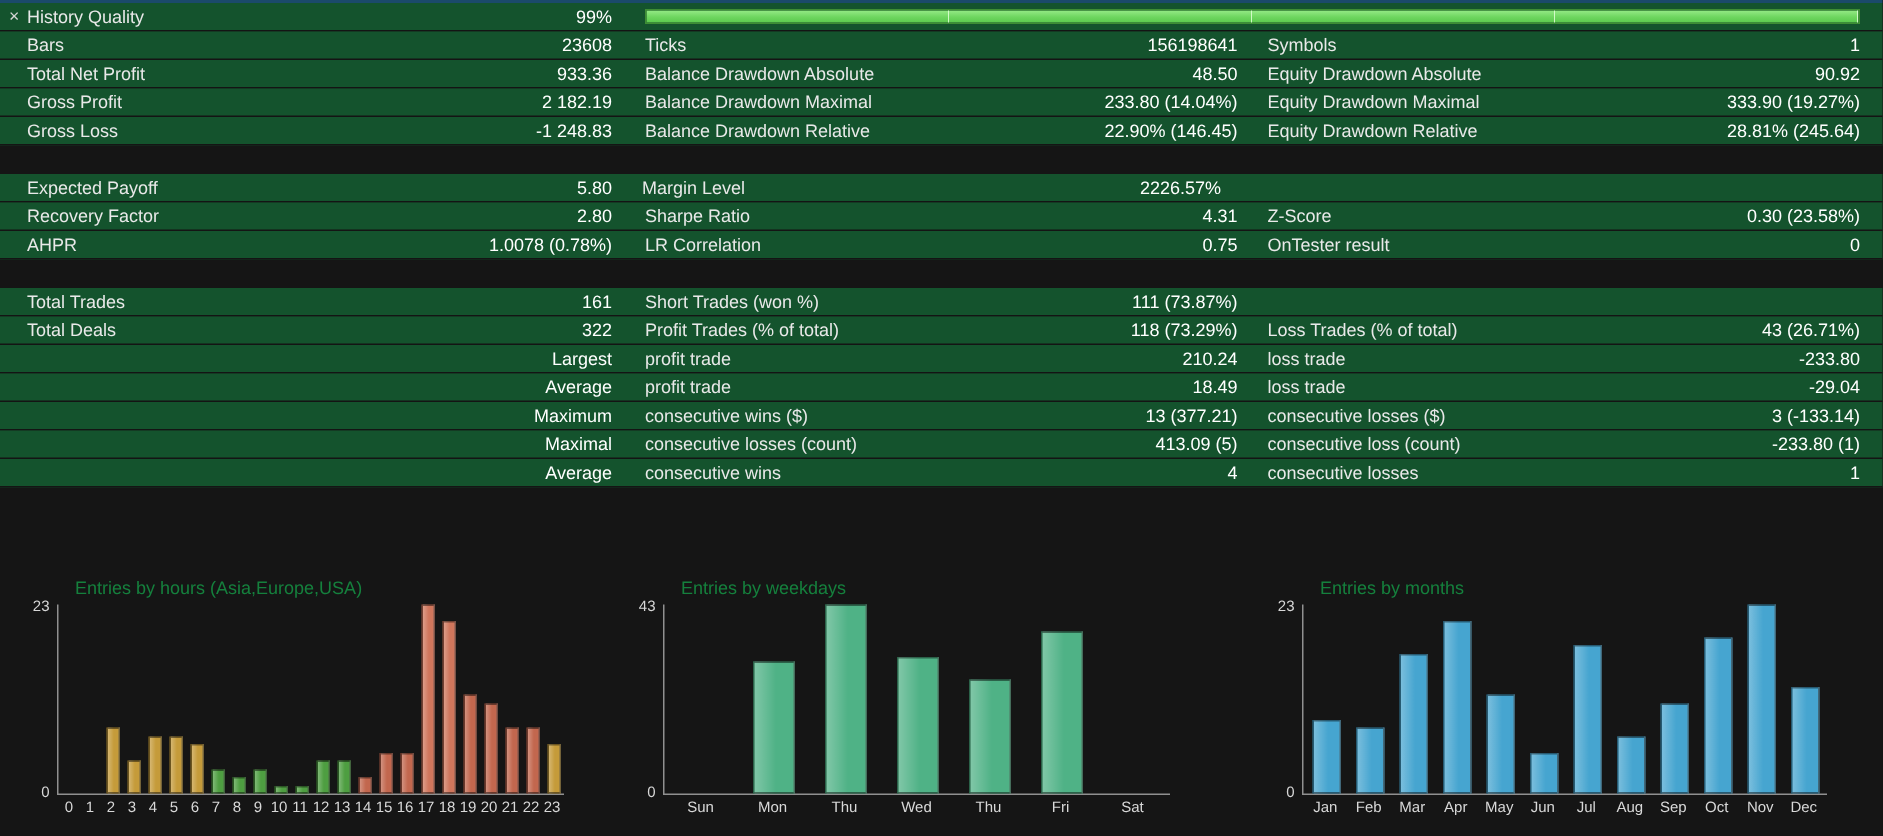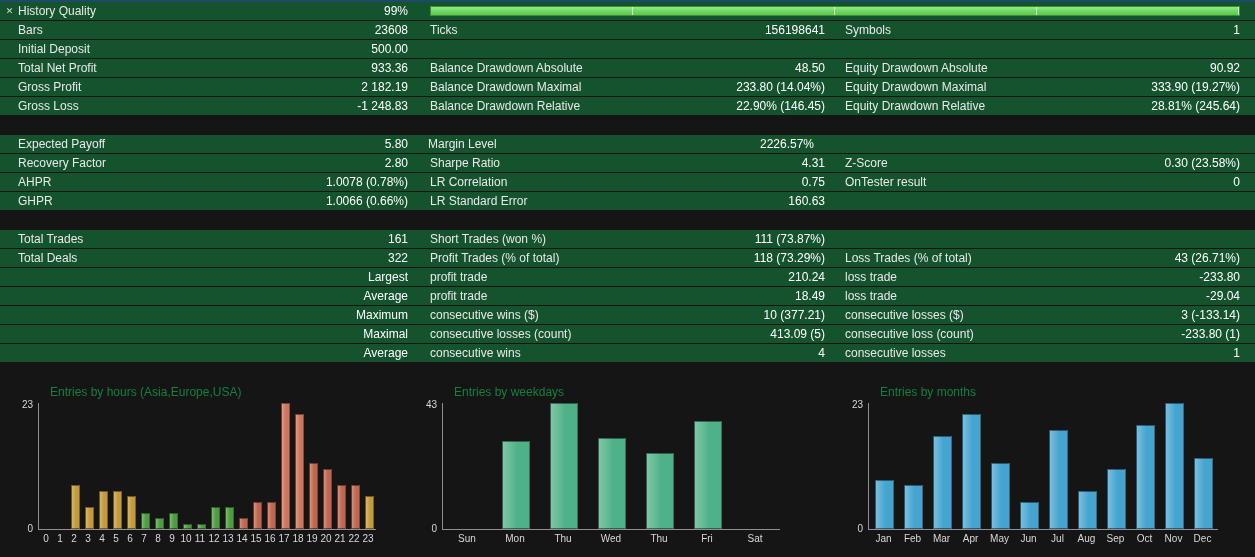--- a/index.html
+++ b/index.html
@@ -109,34 +109,20 @@
           <span class="lab">Ticks</span>
           <span class="val">156198641</span>
         </div>
         <div class="cell c3">
           <span class="lab">Symbols</span>
           <span class="val">1</span>
         </div>
       </div>
       <div class="row">
         <div class="cell c1">
-          <span class="lab">Initial Deposit</span>
-          <span class="val">500.00</span>
-        </div>
-        <div class="cell c2">
-          <span class="lab"></span>
-          <span class="val"></span>
-        </div>
-        <div class="cell c3">
-          <span class="lab"></span>
-          <span class="val"></span>
-        </div>
-      </div>
-      <div class="row">
-        <div class="cell c1">
           <span class="lab">Total Net Profit</span>
           <span class="val">933.36</span>
         </div>
         <div class="cell c2">
           <span class="lab">Balance Drawdown Absolute</span>
           <span class="val">48.50</span>
         </div>
         <div class="cell c3">
           <span class="lab">Equity Drawdown Absolute</span>
           <span class="val">90.92</span>
@@ -202,34 +188,20 @@
         </div>
         <div class="cell c2">
           <span class="lab">LR Correlation</span>
           <span class="val">0.75</span>
         </div>
         <div class="cell c3">
           <span class="lab">OnTester result</span>
           <span class="val">0</span>
         </div>
       </div>
-      <div class="row">
-        <div class="cell c1">
-          <span class="lab">GHPR</span>
-          <span class="val">1.0066 (0.66%)</span>
-        </div>
-        <div class="cell c2">
-          <span class="lab">LR Standard Error</span>
-          <span class="val">160.63</span>
-        </div>
-        <div class="cell c3">
-          <span class="lab"></span>
-          <span class="val"></span>
-        </div>
-      </div>
       <div class="row blank"></div>
       <div class="row">
         <div class="cell c1">
           <span class="lab">Total Trades</span>
           <span class="val">161</span>
         </div>
         <div class="cell c2">
           <span class="lab">Short Trades (won %)</span>
           <span class="val">111 (73.87%)</span>
         </div>
@@ -276,21 +248,21 @@
           <span class="val">-29.04</span>
         </div>
       </div>
       <div class="row">
         <div class="cell c1">
           <span class="lab"></span>
           <span class="val">Maximum</span>
         </div>
         <div class="cell c2">
           <span class="lab">consecutive wins ($)</span>
-          <span class="val">10 (377.21)</span>
+          <span class="val">13 (377.21)</span>
         </div>
         <div class="cell c3">
           <span class="lab">consecutive losses ($)</span>
           <span class="val">3 (-133.14)</span>
         </div>
       </div>
       <div class="row">
         <div class="cell c1">
           <span class="lab"></span>
           <span class="val">Maximal</span>

